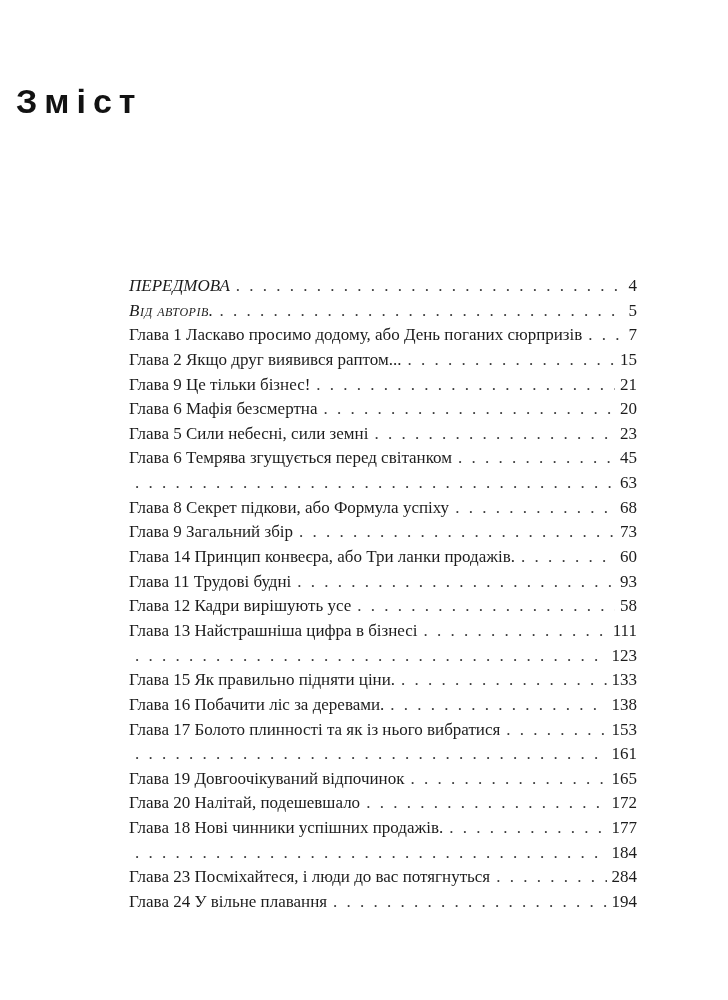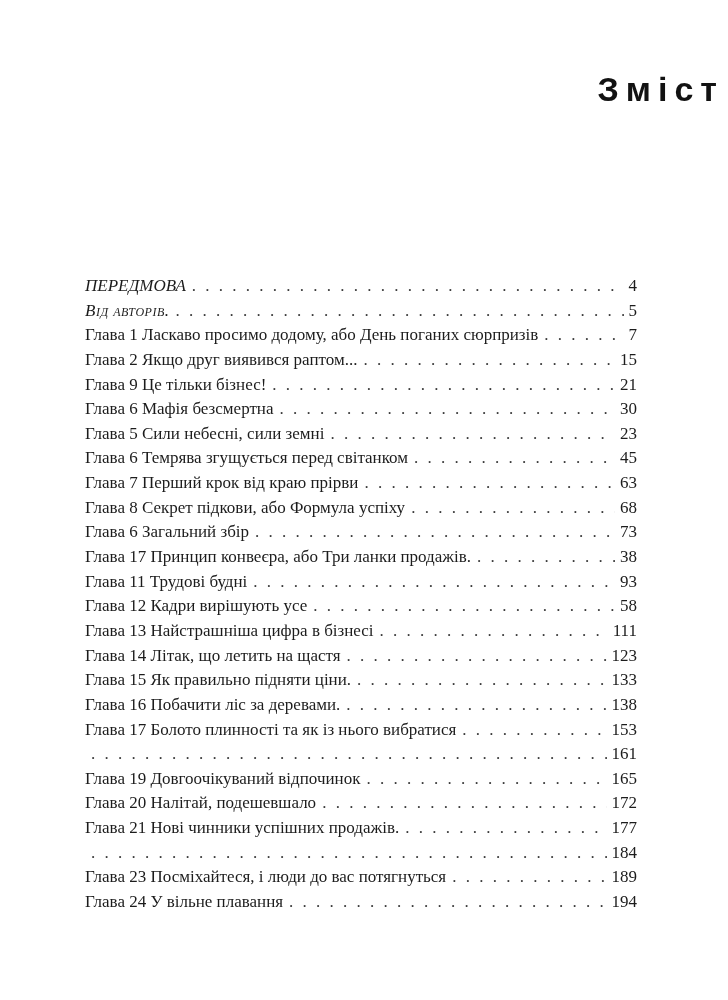--- a/index.html
+++ b/index.html
@@ -14,41 +14,42 @@
     background: #ffffff;
     overflow: hidden;
     font-family: "Liberation Serif", serif;
     color: #1e1e1e;
   }
   .title {
     position: absolute;
     top: 66px;
     left: 0;
     right: 0;
-    margin: 4px;
-    text-align: right;
+    margin: 16px;
+    text-align: left;
     font-family: "Liberation Sans", sans-serif;
     font-weight: 700;
     font-size: 34px;
     letter-spacing: 7px;
     color: #121212;
   }
   .toc {
     position: absolute;
     top: 274px;
     left: 85px;
     right: 91px;
   }
   .row {
     display: flex;
     align-items: center;
     line-height: 24.65px;
     height: 24.65px;
     font-size: 17px;
     white-space: nowrap;
+    margin-left: 44px;
   }
   .label {
     flex: 0 0 auto;
     color: #1c1c1c;
   }
   .dots {
     flex: 1 1 auto;
     overflow: hidden;
     margin-left: 6px;
     margin-right: 5px;
@@ -100,57 +101,56 @@
 
   <div class="row style-normal">
     <span class="label">Глава 9 Це тільки бізнес!</span>
     <span class="dots" aria-hidden="true">. . . . . . . . . . . . . . . . . . . . . . . . . . . . . . . . . . . . . . . . . . . . . . . . . . . . . . . . . . . . . . . . . . . . . . . . . . . . . . . . </span>
     <span class="pagenum">21</span>
   </div>
 
   <div class="row style-normal">
     <span class="label">Глава 6 Мафія безсмертна</span>
     <span class="dots" aria-hidden="true">. . . . . . . . . . . . . . . . . . . . . . . . . . . . . . . . . . . . . . . . . . . . . . . . . . . . . . . . . . . . . . . . . . . . . . . . . . . . . . . . </span>
-    <span class="pagenum">30</span>
+    <span class="pagenum">20</span>
   </div>
 
   <div class="row style-normal">
     <span class="label">Глава 5 Сили небесні, сили земні</span>
     <span class="dots" aria-hidden="true">. . . . . . . . . . . . . . . . . . . . . . . . . . . . . . . . . . . . . . . . . . . . . . . . . . . . . . . . . . . . . . . . . . . . . . . . . . . . . . . . </span>
     <span class="pagenum">23</span>
   </div>
 
   <div class="row style-normal">
     <span class="label">Глава 6 Темрява згущується перед світанком</span>
     <span class="dots" aria-hidden="true">. . . . . . . . . . . . . . . . . . . . . . . . . . . . . . . . . . . . . . . . . . . . . . . . . . . . . . . . . . . . . . . . . . . . . . . . . . . . . . . . </span>
     <span class="pagenum">45</span>
   </div>
 
   <div class="row style-normal">
-    <span class="label">Глава 7 Перший крок від краю прірви</span>
     <span class="dots" aria-hidden="true">. . . . . . . . . . . . . . . . . . . . . . . . . . . . . . . . . . . . . . . . . . . . . . . . . . . . . . . . . . . . . . . . . . . . . . . . . . . . . . . . </span>
     <span class="pagenum">63</span>
   </div>
 
   <div class="row style-normal">
     <span class="label">Глава 8 Секрет підкови, або Формула успіху</span>
     <span class="dots" aria-hidden="true">. . . . . . . . . . . . . . . . . . . . . . . . . . . . . . . . . . . . . . . . . . . . . . . . . . . . . . . . . . . . . . . . . . . . . . . . . . . . . . . . </span>
     <span class="pagenum">68</span>
   </div>
 
   <div class="row style-normal">
-    <span class="label">Глава 6 Загальний збір</span>
+    <span class="label">Глава 9 Загальний збір</span>
     <span class="dots" aria-hidden="true">. . . . . . . . . . . . . . . . . . . . . . . . . . . . . . . . . . . . . . . . . . . . . . . . . . . . . . . . . . . . . . . . . . . . . . . . . . . . . . . . </span>
     <span class="pagenum">73</span>
   </div>
 
   <div class="row style-normal">
-    <span class="label">Глава 17 Принцип конвеєра, або Три ланки продажів.</span>
-    <span class="dots" aria-hidden="true">. . . . . . . . . . . . . . . . . . . . . . . . . . . . . . . . . . . . . . . . . . . . . . . . . . . . . . . . . . . . . . . . . . . . . . . . . . . . . . . . </span>
-    <span class="pagenum">38</span>
+    <span class="label">Глава 14 Принцип конвеєра, або Три ланки продажів.</span>
+    <span class="dots" aria-hidden="true">. . . . . . . . . . . . . . . . . . . . . . . . . . . . . . . . . . . . . . . . . . . . . . . . . . . . . . . . . . . . . . . . . . . . . . . . . . . . . . . . </span>
+    <span class="pagenum">60</span>
   </div>
 
   <div class="row style-normal">
     <span class="label">Глава 11 Трудові будні</span>
     <span class="dots" aria-hidden="true">. . . . . . . . . . . . . . . . . . . . . . . . . . . . . . . . . . . . . . . . . . . . . . . . . . . . . . . . . . . . . . . . . . . . . . . . . . . . . . . . </span>
     <span class="pagenum">93</span>
   </div>
 
   <div class="row style-normal">
     <span class="label">Глава 12 Кадри вирішують усе</span>
@@ -158,21 +158,20 @@
     <span class="pagenum">58</span>
   </div>
 
   <div class="row style-normal">
     <span class="label">Глава 13 Найстрашніша цифра в бізнесі</span>
     <span class="dots" aria-hidden="true">. . . . . . . . . . . . . . . . . . . . . . . . . . . . . . . . . . . . . . . . . . . . . . . . . . . . . . . . . . . . . . . . . . . . . . . . . . . . . . . . </span>
     <span class="pagenum">111</span>
   </div>
 
   <div class="row style-normal">
-    <span class="label">Глава 14 Літак, що летить на щастя</span>
     <span class="dots" aria-hidden="true">. . . . . . . . . . . . . . . . . . . . . . . . . . . . . . . . . . . . . . . . . . . . . . . . . . . . . . . . . . . . . . . . . . . . . . . . . . . . . . . . </span>
     <span class="pagenum">123</span>
   </div>
 
   <div class="row style-normal">
     <span class="label">Глава 15 Як правильно підняти ціни.</span>
     <span class="dots" aria-hidden="true">. . . . . . . . . . . . . . . . . . . . . . . . . . . . . . . . . . . . . . . . . . . . . . . . . . . . . . . . . . . . . . . . . . . . . . . . . . . . . . . . </span>
     <span class="pagenum">133</span>
   </div>
 
@@ -199,34 +198,34 @@
     <span class="pagenum">165</span>
   </div>
 
   <div class="row style-normal">
     <span class="label">Глава 20 Налітай, подешевшало</span>
     <span class="dots" aria-hidden="true">. . . . . . . . . . . . . . . . . . . . . . . . . . . . . . . . . . . . . . . . . . . . . . . . . . . . . . . . . . . . . . . . . . . . . . . . . . . . . . . . </span>
     <span class="pagenum">172</span>
   </div>
 
   <div class="row style-normal">
-    <span class="label">Глава 21 Нові чинники успішних продажів.</span>
+    <span class="label">Глава 18 Нові чинники успішних продажів.</span>
     <span class="dots" aria-hidden="true">. . . . . . . . . . . . . . . . . . . . . . . . . . . . . . . . . . . . . . . . . . . . . . . . . . . . . . . . . . . . . . . . . . . . . . . . . . . . . . . . </span>
     <span class="pagenum">177</span>
   </div>
 
   <div class="row style-normal">
     <span class="dots" aria-hidden="true">. . . . . . . . . . . . . . . . . . . . . . . . . . . . . . . . . . . . . . . . . . . . . . . . . . . . . . . . . . . . . . . . . . . . . . . . . . . . . . . . </span>
     <span class="pagenum">184</span>
   </div>
 
   <div class="row style-normal">
     <span class="label">Глава 23 Посміхайтеся, і люди до вас потягнуться</span>
     <span class="dots" aria-hidden="true">. . . . . . . . . . . . . . . . . . . . . . . . . . . . . . . . . . . . . . . . . . . . . . . . . . . . . . . . . . . . . . . . . . . . . . . . . . . . . . . . </span>
-    <span class="pagenum">189</span>
+    <span class="pagenum">284</span>
   </div>
 
   <div class="row style-normal">
     <span class="label">Глава 24 У вільне плавання</span>
     <span class="dots" aria-hidden="true">. . . . . . . . . . . . . . . . . . . . . . . . . . . . . . . . . . . . . . . . . . . . . . . . . . . . . . . . . . . . . . . . . . . . . . . . . . . . . . . . </span>
     <span class="pagenum">194</span>
   </div>
 </div>
 </div>
 

